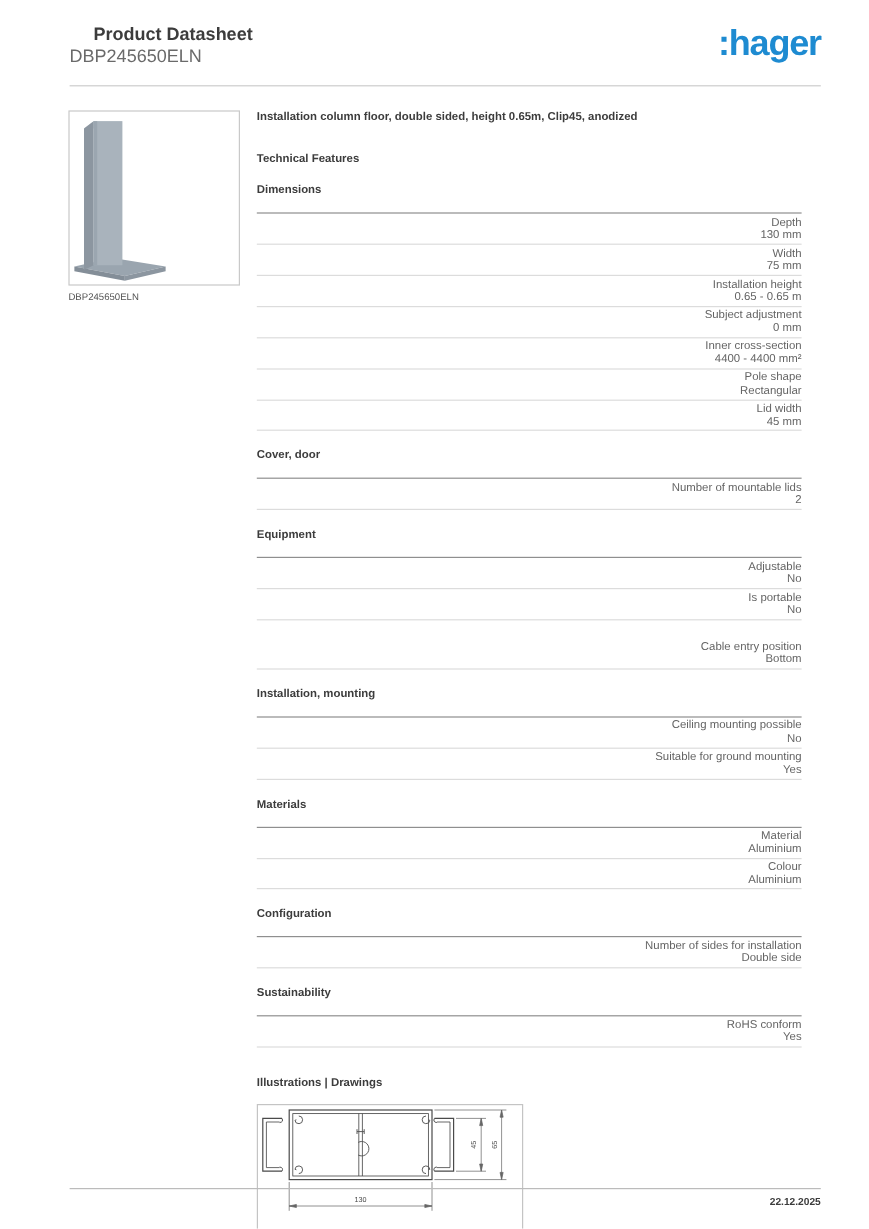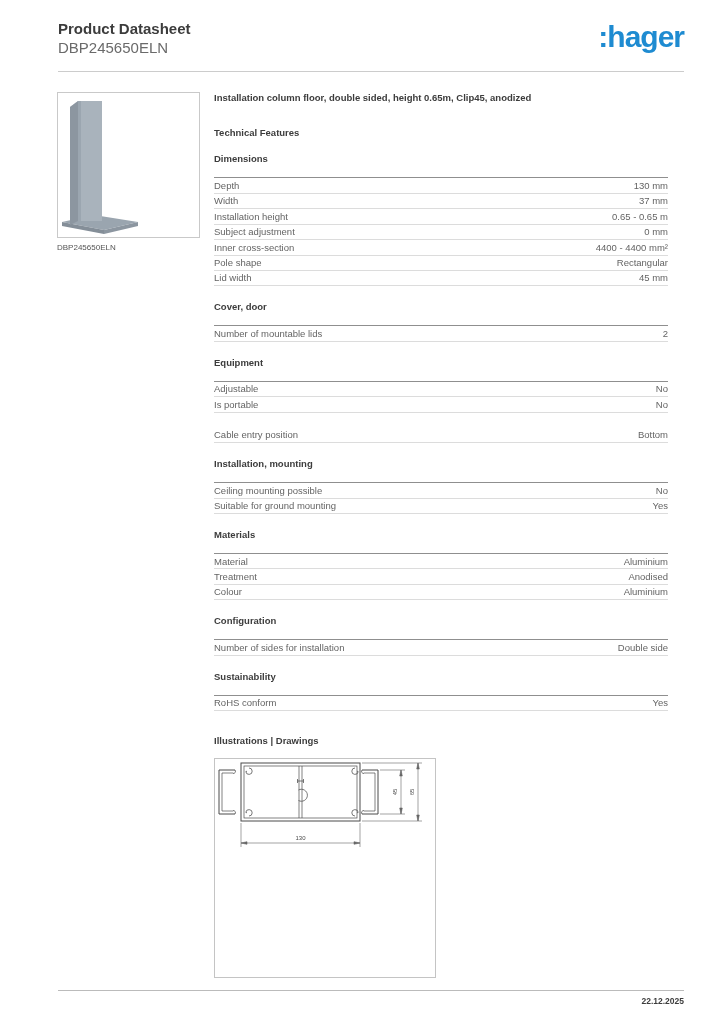--- a/index.html
+++ b/index.html
@@ -7,21 +7,21 @@
   body { font-family: "Liberation Sans", "DejaVu Sans", sans-serif; }
   .page {
     position: relative;
     width: 724px; height: 1024px;
     background: #ffffff;
     overflow: hidden;
   }
 
   
   .header-block { position: absolute; left: 58px; top: 20px; }
-  .header-title { font-size: 15px; font-weight: bold; color: #3c3c3c; line-height: 1.25; }
+  .header-title { font-size: 15px; font-weight: bold; color: #3c3c3c; line-height: 1.25; margin-left: 20px; }
   .header-code  { font-size: 15px; color: #6a6a6a; line-height: 1.25; }
   .logo {
     position: absolute; right: 40px; top: 20px;
     font-size: 30px; font-weight: bold; letter-spacing: -1px;
     color: #1e8bd1;
   }
   .header-rule { position: absolute; left: 58px; right: 40px; top: 71px; height: 1px; background: #cccccc; }
 
   
   .photo-figure { position: absolute; left: 57px; top: 92px; width: 143px; }
@@ -34,21 +34,21 @@
   .tech-title { margin-top: 23px; font-size: 9.5px; font-weight: bold; color: #3c3c3c; }
 
   .section { margin-top: 15px; }
   .section-title {
     font-size: 9.5px; font-weight: bold; color: #3c3c3c;
     padding-bottom: 13px; border-bottom: 1px solid #8f8f8f;
   }
   .spec-row {
     display: flex; justify-content: space-between; align-items: flex-end;
     padding: 2.5px 0 1.5px; border-bottom: 1px solid #dcdcdc;
-    font-size: 9.5px; color: #646464; line-height: 1.1;
+    font-size: 9.5px; color: #646464; line-height: 1.1; flex-direction: column;
   }
   .spec-label { text-align: left; }
   .spec-value { text-align: right; }
 
   .illustrations-title { margin-top: 24px; font-size: 9.5px; font-weight: bold; color: #3c3c3c; }
   .drawing-box { margin-top: 12px; width: 222px; height: 220px; border: 1px solid #c4c4c4; background: #fff; }
   .drawing-box svg { display: block; }
 
   
   .footer-rule { position: absolute; left: 58px; right: 40px; top: 990px; height: 1px; background: #bbbbbb; }
@@ -98,21 +98,21 @@
 
     <div class="sections" id="sections">
         <div class="section">
           <div class="section-title">Dimensions</div>
           <div class="spec-row">
             <span class="spec-label">Depth</span>
             <span class="spec-value">130 mm</span>
           </div>
           <div class="spec-row">
             <span class="spec-label">Width</span>
-            <span class="spec-value">37 mm</span>
+            <span class="spec-value">75 mm</span>
           </div>
           <div class="spec-row">
             <span class="spec-label">Installation height</span>
             <span class="spec-value">0.65 - 0.65 m</span>
           </div>
           <div class="spec-row">
             <span class="spec-label">Subject adjustment</span>
             <span class="spec-value">0 mm</span>
           </div>
           <div class="spec-row">
@@ -161,24 +161,20 @@
           <div class="spec-row">
             <span class="spec-label">Suitable for ground mounting</span>
             <span class="spec-value">Yes</span>
           </div>
         </div>
         <div class="section">
           <div class="section-title">Materials</div>
           <div class="spec-row">
             <span class="spec-label">Material</span>
             <span class="spec-value">Aluminium</span>
-          </div>
-          <div class="spec-row">
-            <span class="spec-label">Treatment</span>
-            <span class="spec-value">Anodised</span>
           </div>
           <div class="spec-row">
             <span class="spec-label">Colour</span>
             <span class="spec-value">Aluminium</span>
           </div>
         </div>
         <div class="section">
           <div class="section-title">Configuration</div>
           <div class="spec-row">
             <span class="spec-label">Number of sides for installation</span>

